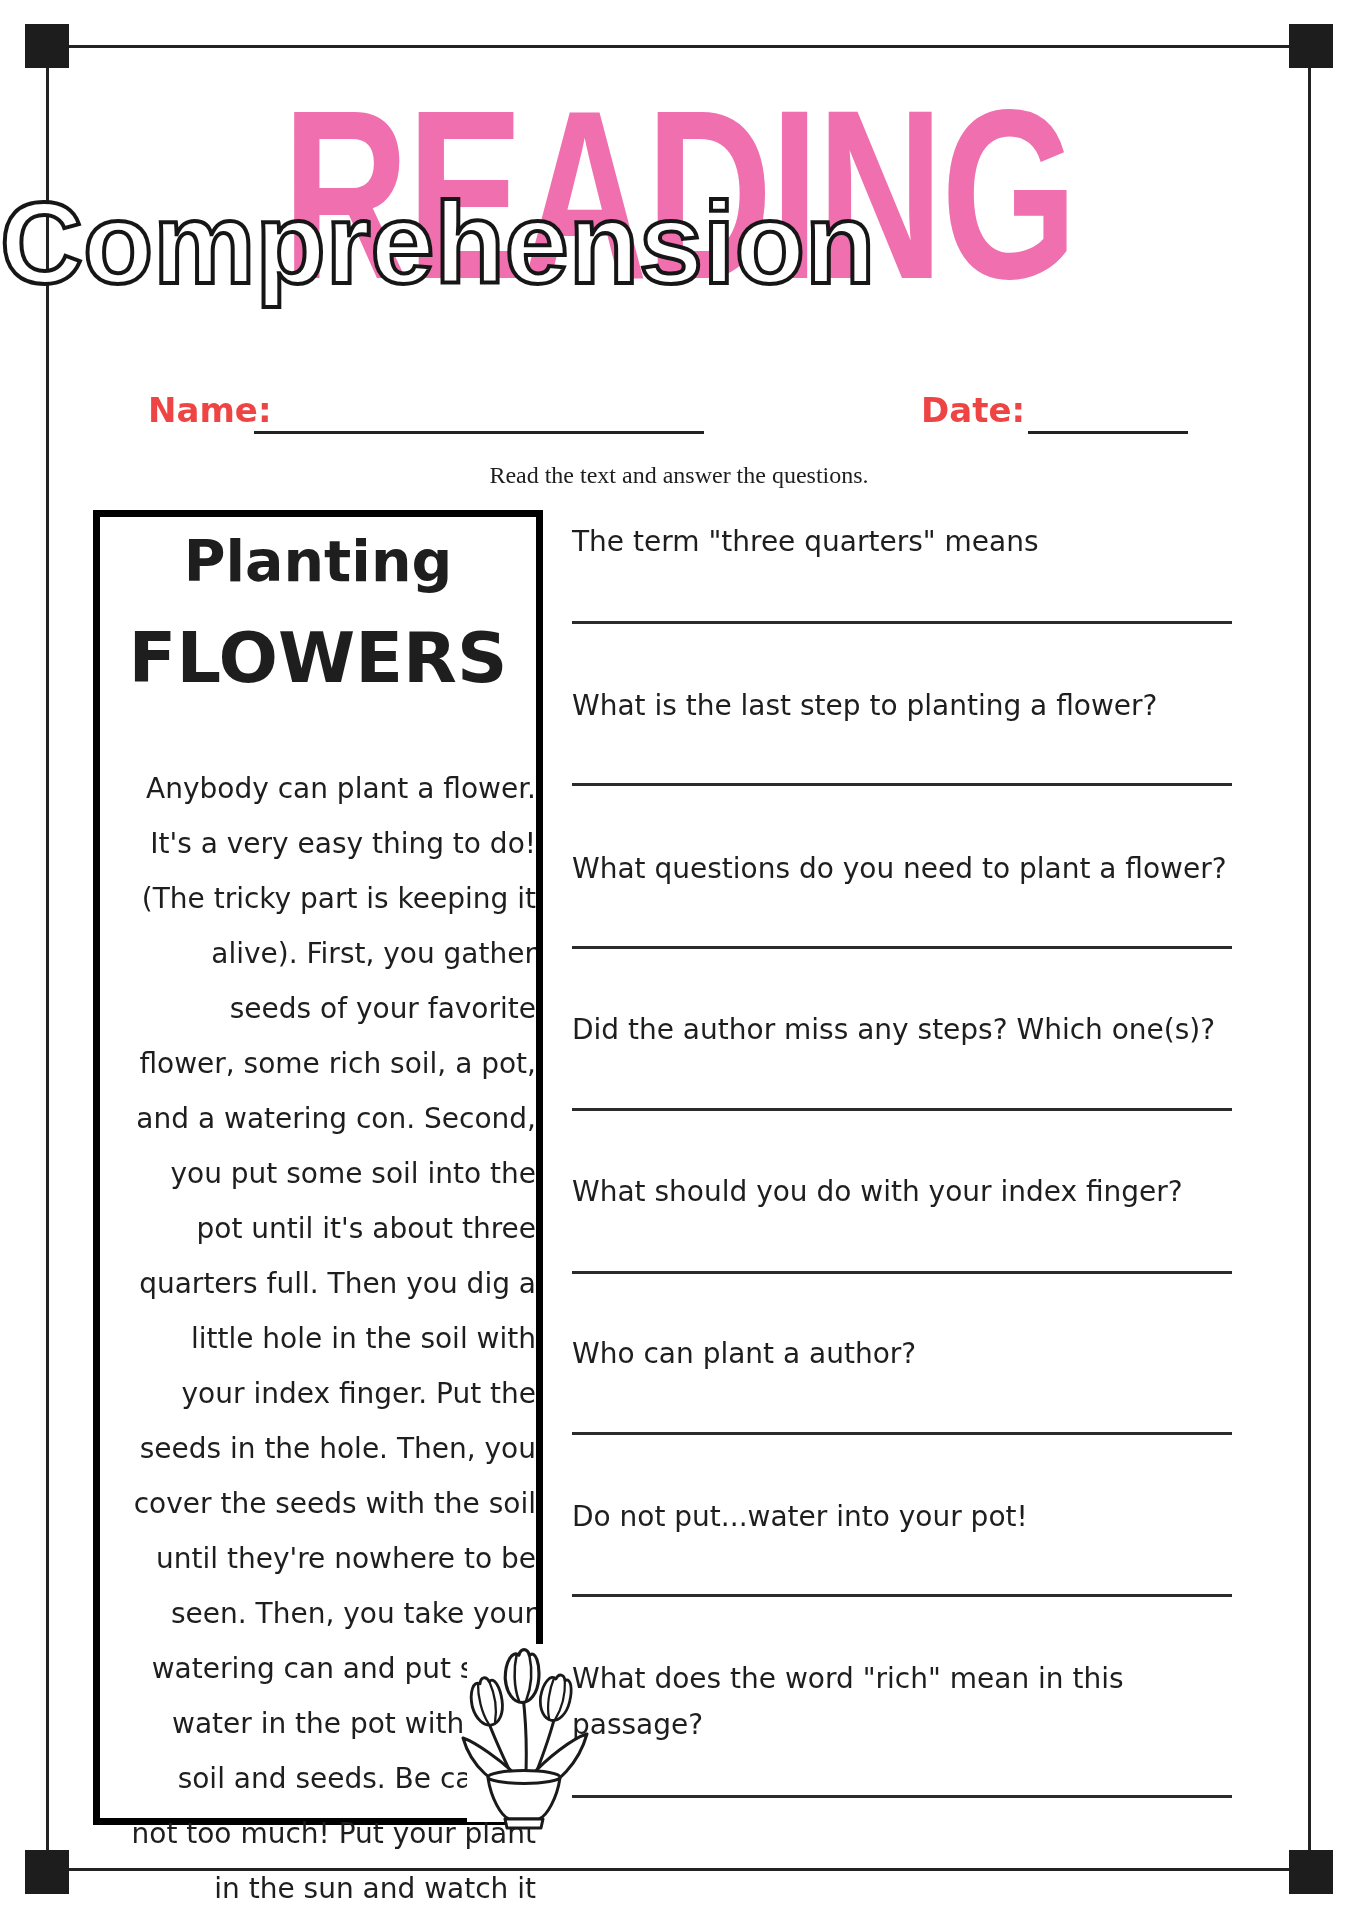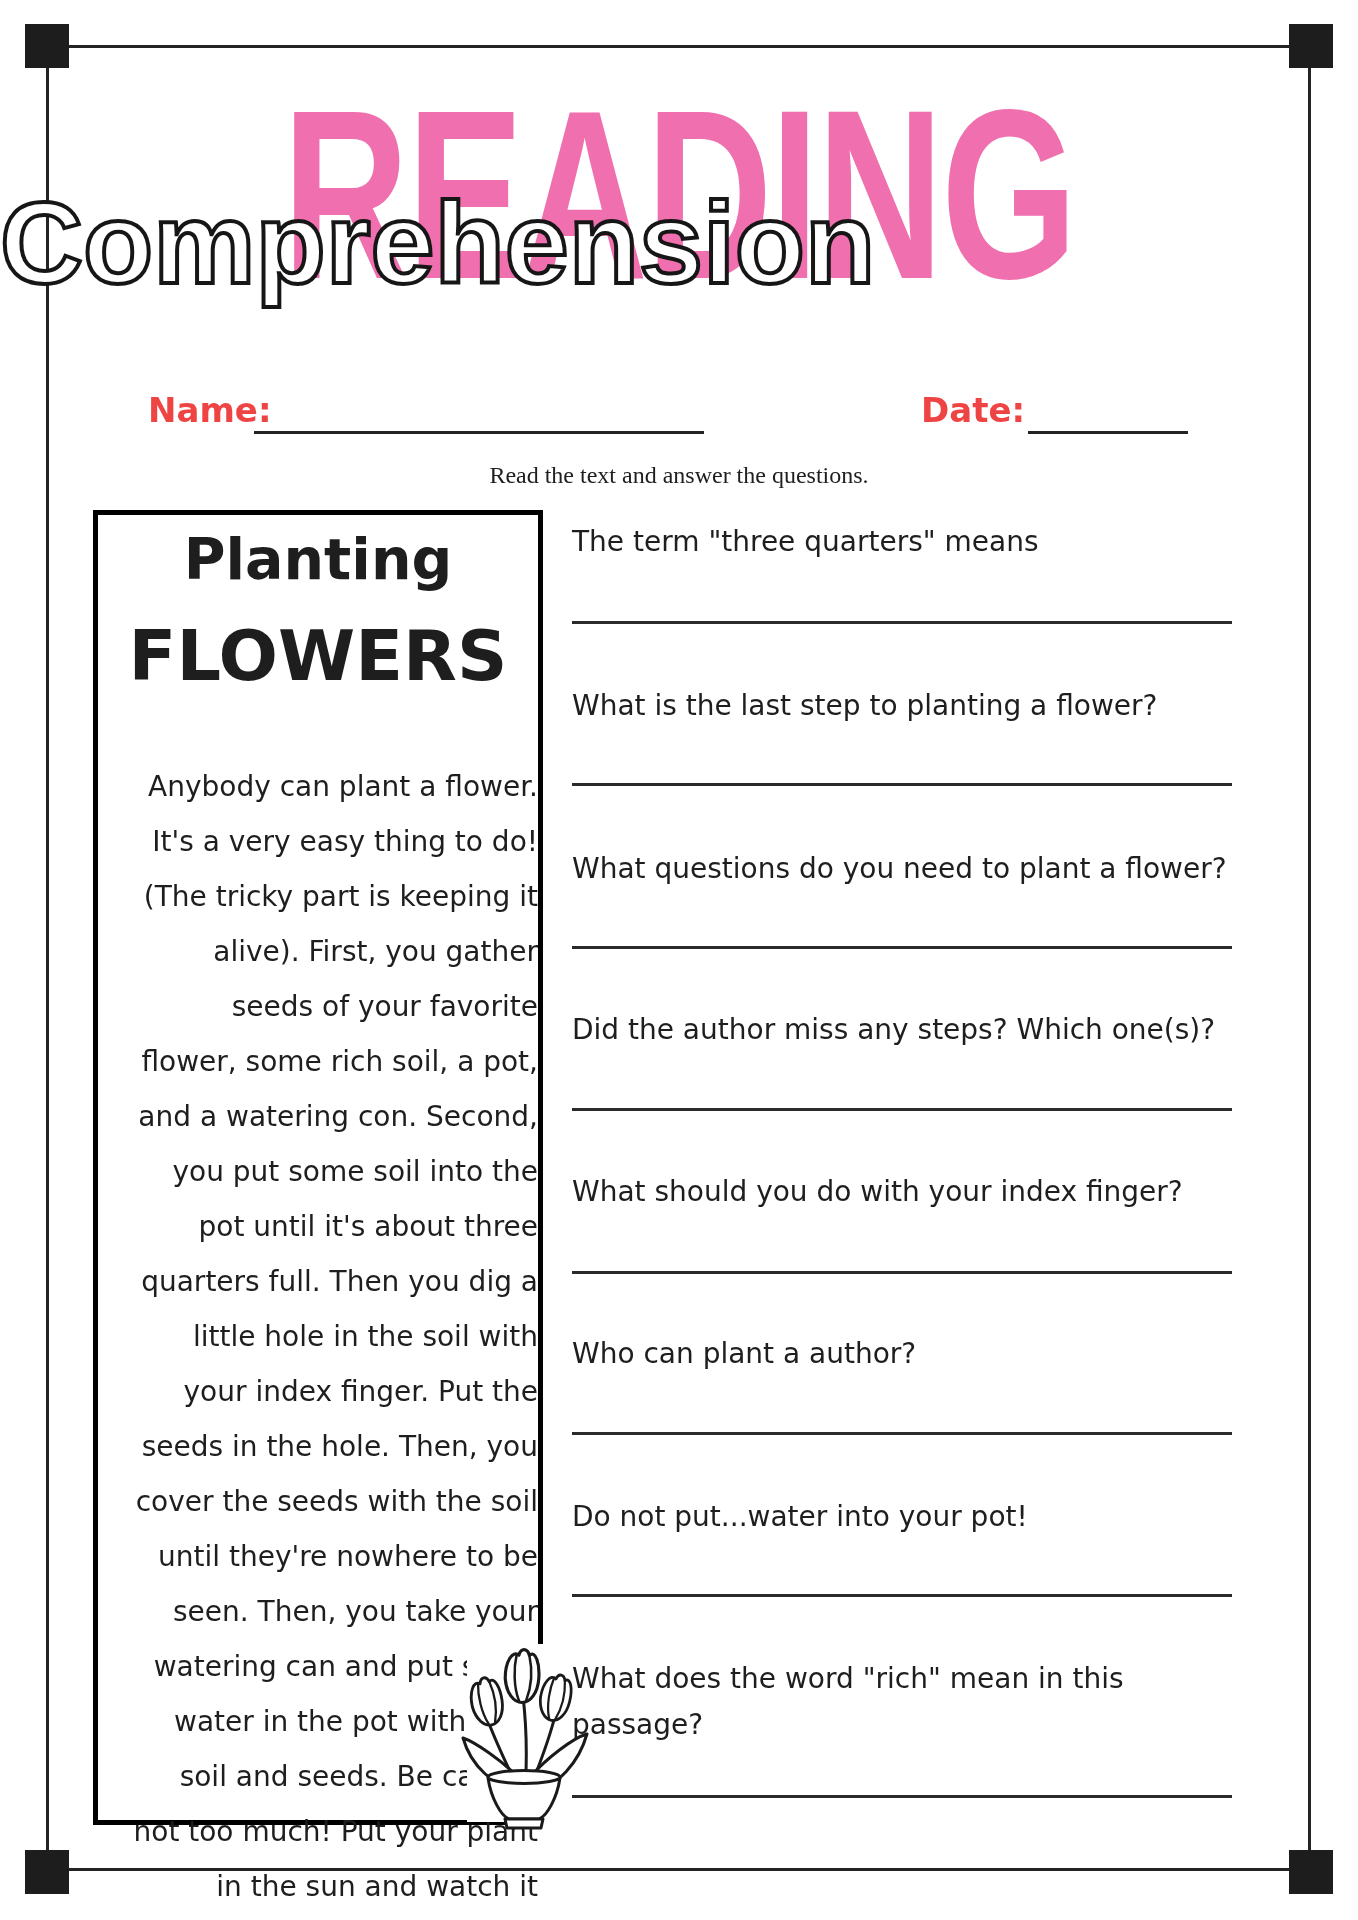--- a/index.html
+++ b/index.html
@@ -35,21 +35,21 @@
   .date-lbl{left:921px;top:390px;}
   .rule{position:absolute;height:3px;background:#232323;}
   .name-rule{left:254px;top:431px;width:450px;}
   .date-rule{left:1028px;top:431px;width:160px;}
 
   .instruction{position:absolute;left:0;top:462px;width:100%;text-align:center;
     font-size:24px;color:#1e1e1e;font-family:Liberation Serif, serif;}
 
   
   .passage-box{position:absolute;left:93px;top:510px;width:450px;height:1315px;
-    border:5px solid #000000;box-sizing:border-box;}
+    border:7px solid #000000;box-sizing:border-box;}
   .p-title1{position:absolute;left:0;top:16px;width:100%;text-align:center;
     font-size:57px;font-weight:bold;line-height:1;}
   .p-title2{position:absolute;left:0;top:106px;width:100%;text-align:center;
     font-size:70px;font-weight:bold;line-height:1;}
   .p-body{position:absolute;left:0;top:244px;width:100%;text-align:right;
     font-size:28px;line-height:55px;white-space:pre;}
 
   
   .qa{position:absolute;left:572px;width:662px;}
   .q{position:absolute;left:0;top:0;width:662px;font-size:28px;line-height:46px;

